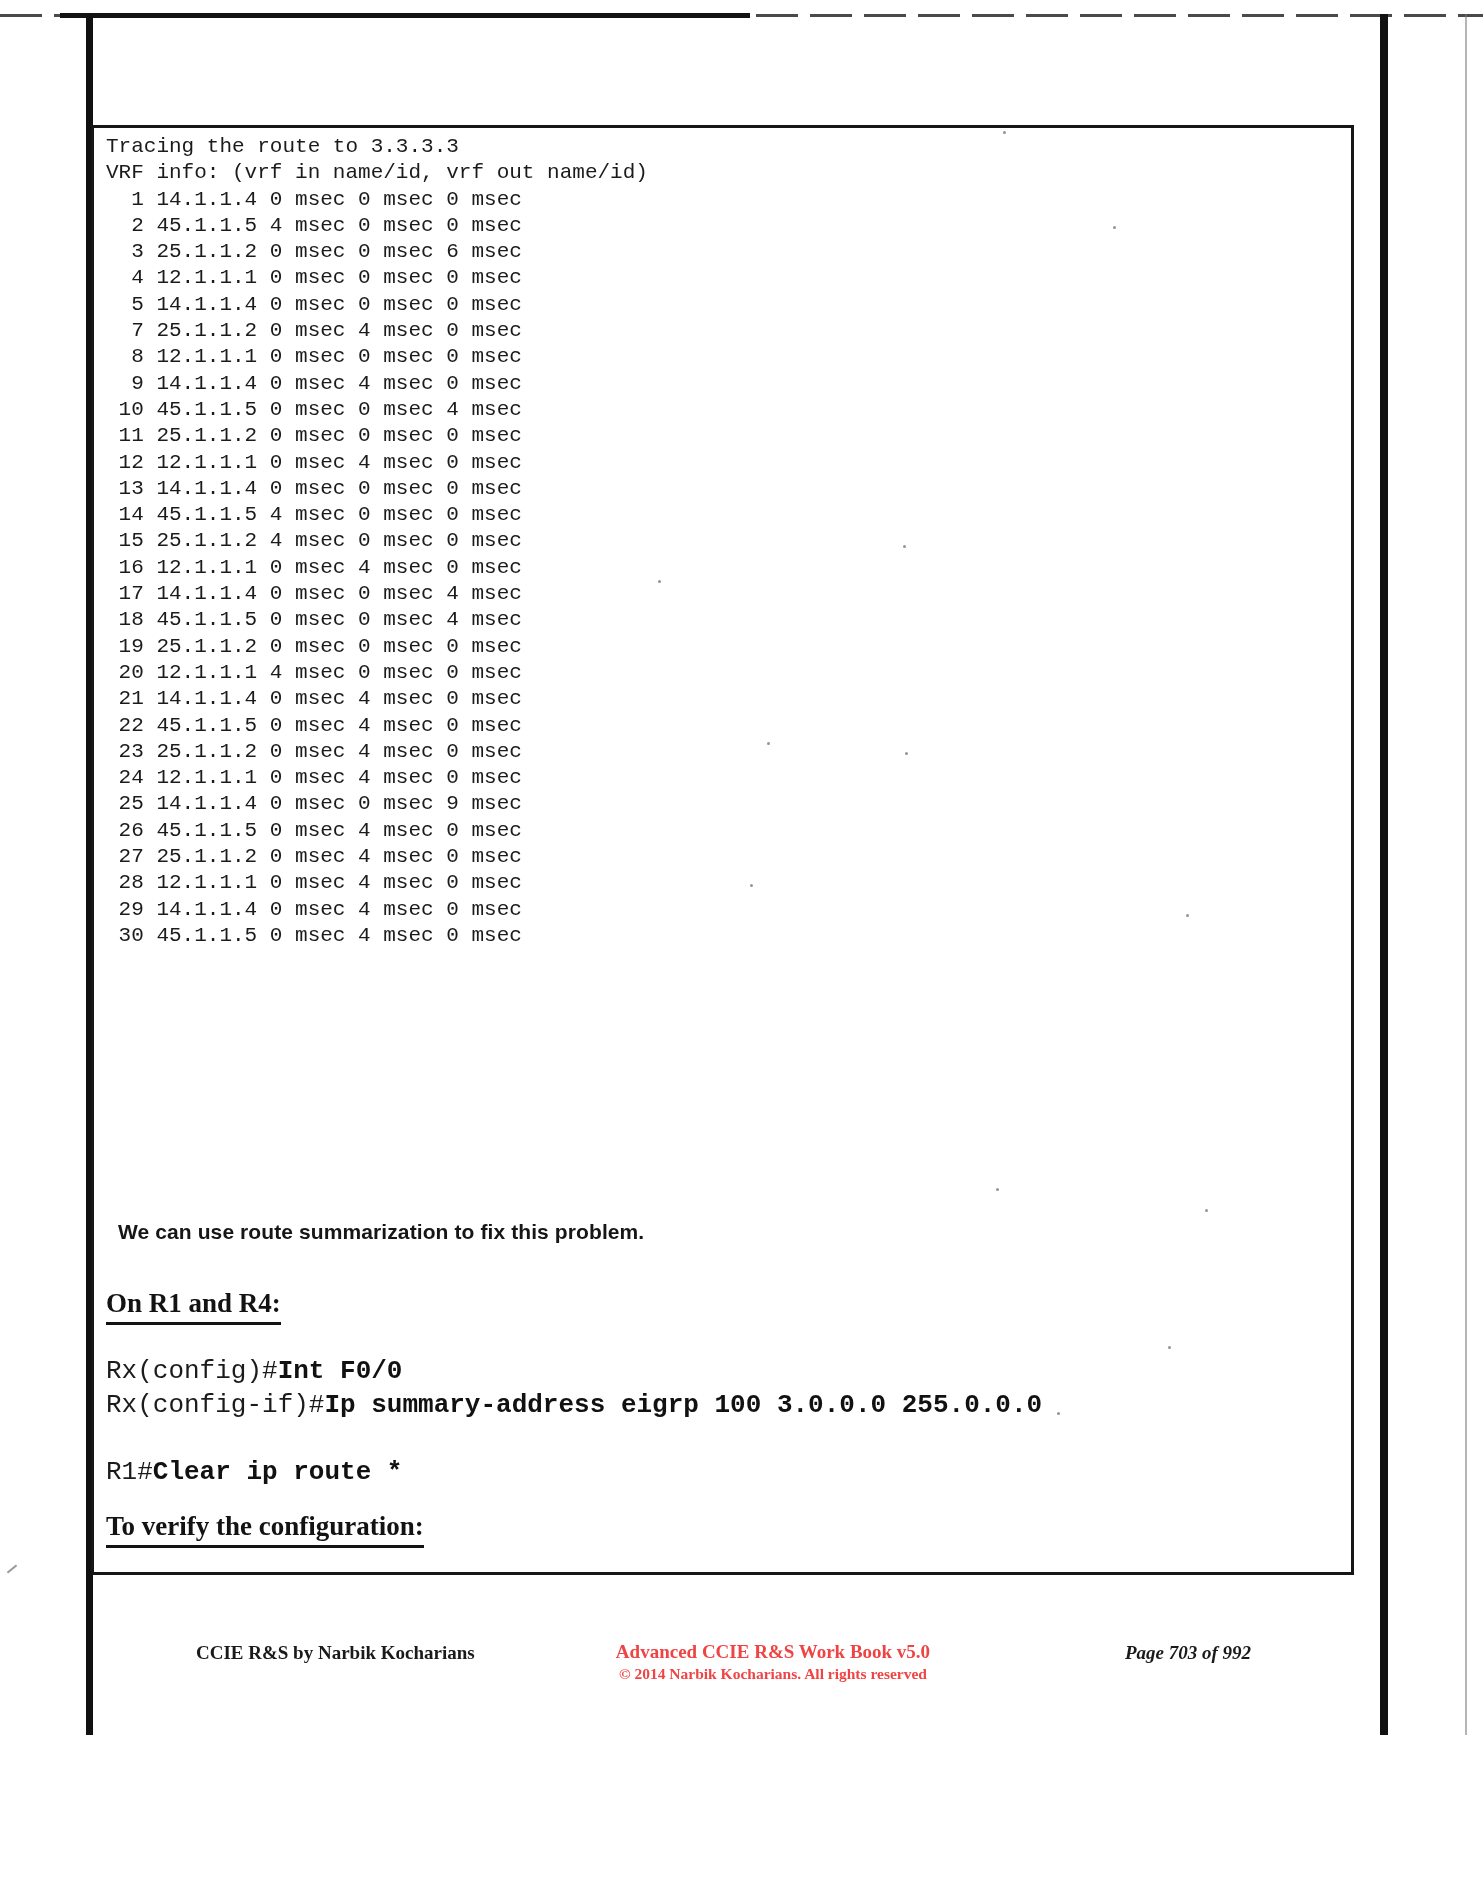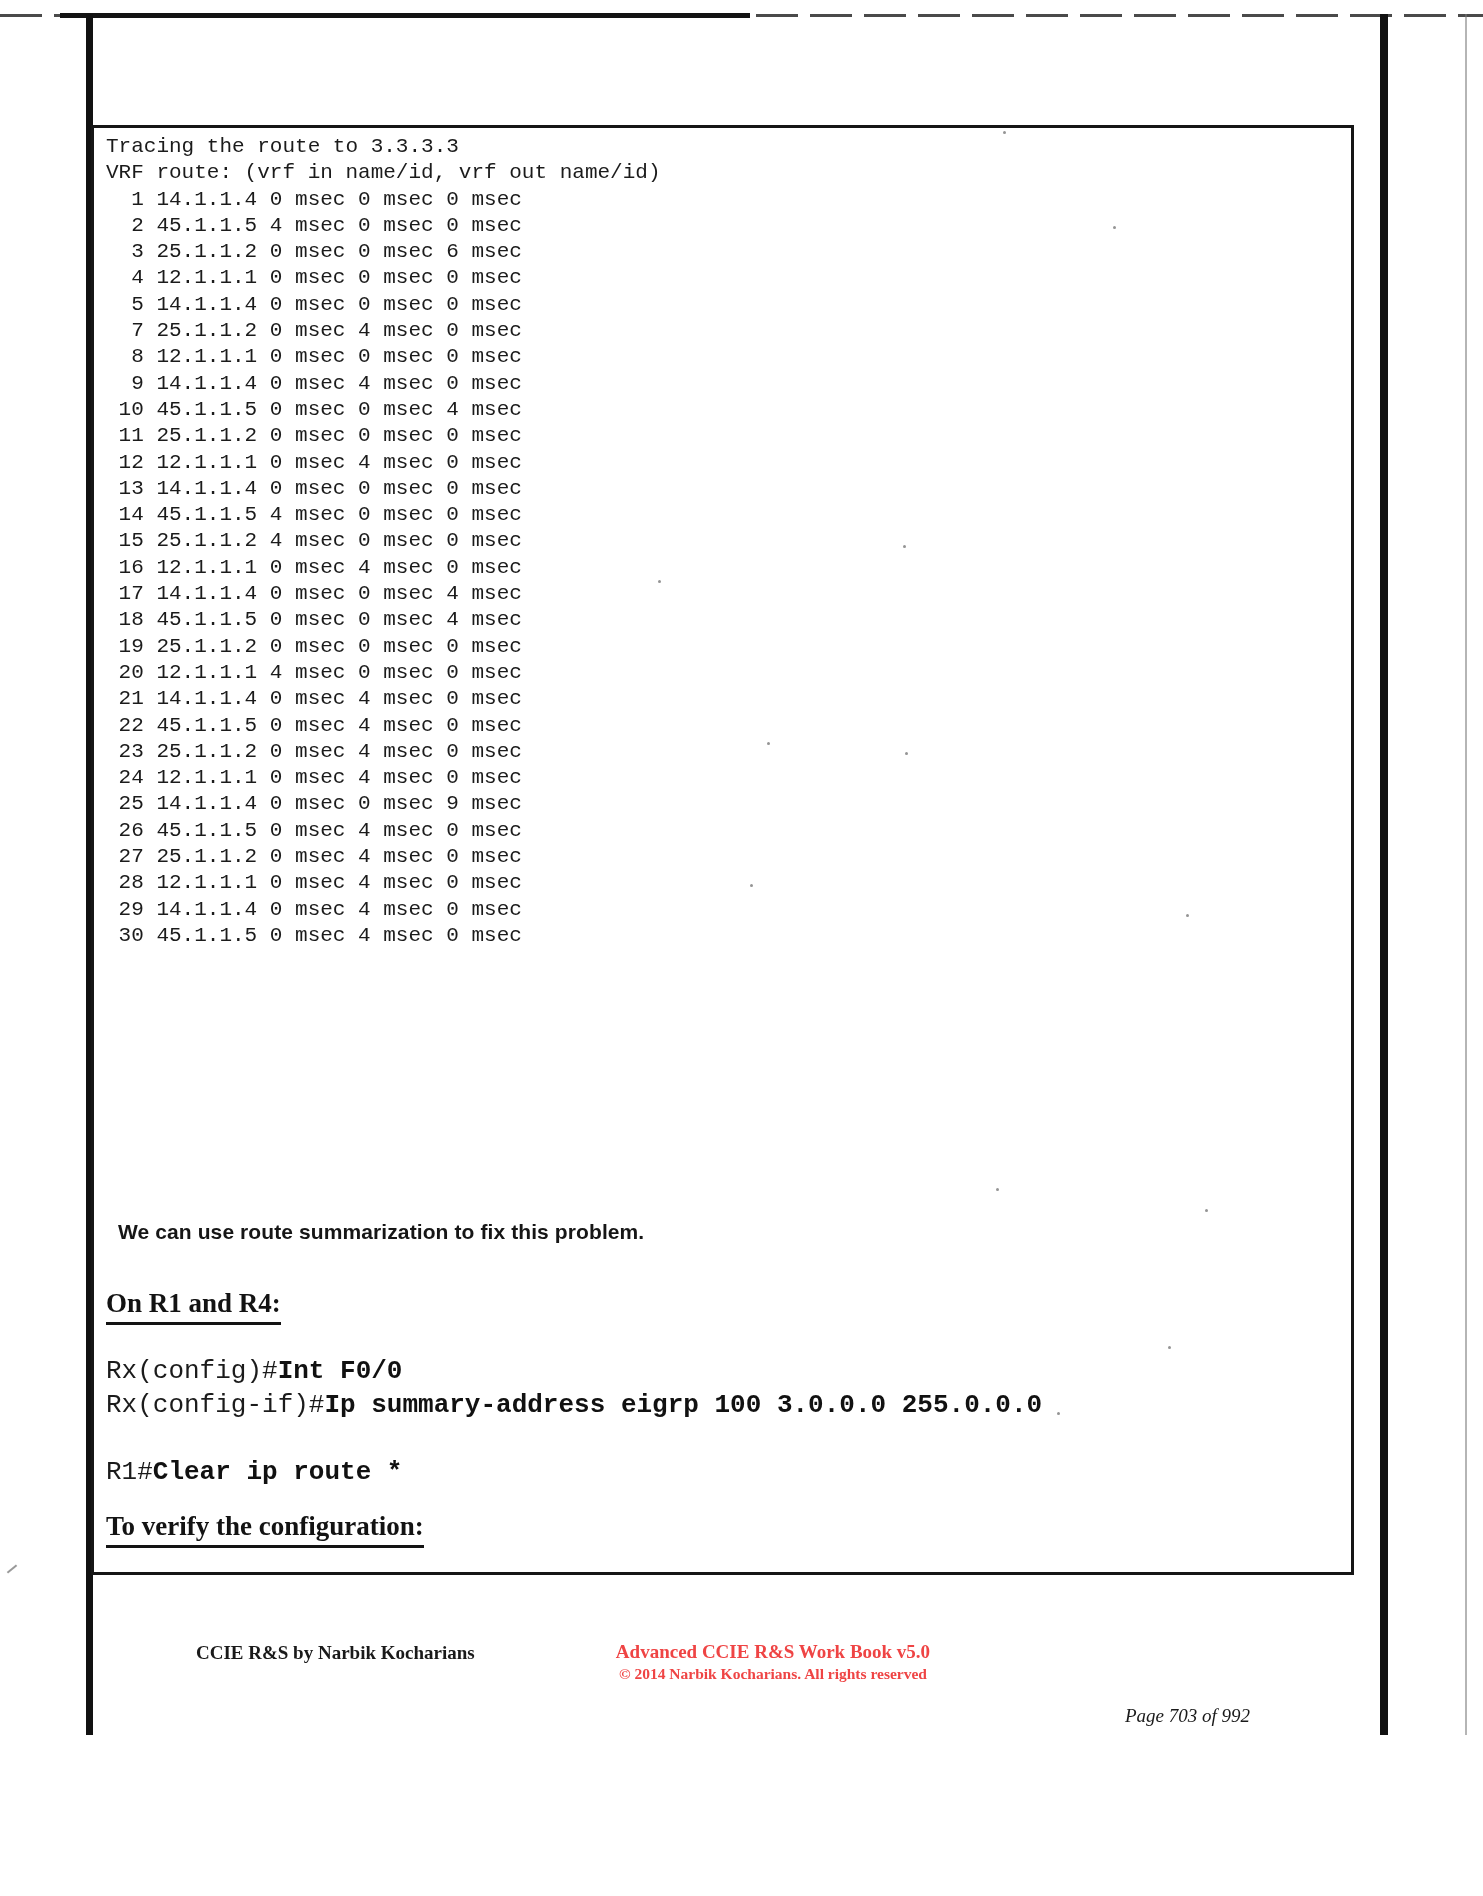--- a/index.html
+++ b/index.html
@@ -67,22 +67,22 @@
     position: absolute; left: 196px; top: 1642px;
     font-family: "Liberation Serif", serif; font-weight: bold; font-size: 19px; color: #1a1a1a;
   }
   .footer-center {
     position: absolute; left: 573px; top: 1641px; width: 400px; text-align: center;
     font-family: "Liberation Serif", serif; color: #ef4444;
   }
   .footer-center .line1 { font-weight: bold; font-size: 19px; }
   .footer-center .line2 { font-weight: bold; font-size: 15.5px; margin-top: 2px; }
   .footer-page {
-    position: absolute; left: 1125px; top: 1705px;
-    font-family: "Liberation Serif", serif; font-weight: normal; font-style: italic;
+    position: absolute; left: 1125px; top: 1642px;
+    font-family: "Liberation Serif", serif; font-weight: bold; font-style: italic;
     font-size: 19px; color: #1a1a1a;
   }
   
   .speck { position: absolute; background: #3c3c3c; border-radius: 50%; opacity: .55; }
   .mark-bl {
     position: absolute; left: 6px; top: 1568px; width: 12px; height: 2px;
     background: #555; transform: rotate(-40deg); opacity: .6;
   }
 </style>
 </head>
@@ -94,21 +94,21 @@
   <div class="top-rule-solid"></div>
   <div class="left-bar"></div>
   <div class="right-bar"></div>
   <div class="edge-line"></div>
   <div class="mark-bl"></div>
 
   <div class="content-box">
 
     <div class="mono-block">
       <div class="mono-line">Tracing the route to 3.3.3.3</div>
-      <div class="mono-line">VRF route: (vrf in name/id, vrf out name/id)</div>
+      <div class="mono-line">VRF info: (vrf in name/id, vrf out name/id)</div>
       <div id="hops">
           <div class="mono-line">  1 14.1.1.4 0 msec 0 msec 0 msec</div>
           <div class="mono-line">  2 45.1.1.5 4 msec 0 msec 0 msec</div>
           <div class="mono-line">  3 25.1.1.2 0 msec 0 msec 6 msec</div>
           <div class="mono-line">  4 12.1.1.1 0 msec 0 msec 0 msec</div>
           <div class="mono-line">  5 14.1.1.4 0 msec 0 msec 0 msec</div>
           <div class="mono-line">  7 25.1.1.2 0 msec 4 msec 0 msec</div>
           <div class="mono-line">  8 12.1.1.1 0 msec 0 msec 0 msec</div>
           <div class="mono-line">  9 14.1.1.4 0 msec 4 msec 0 msec</div>
           <div class="mono-line"> 10 45.1.1.5 0 msec 0 msec 4 msec</div>

